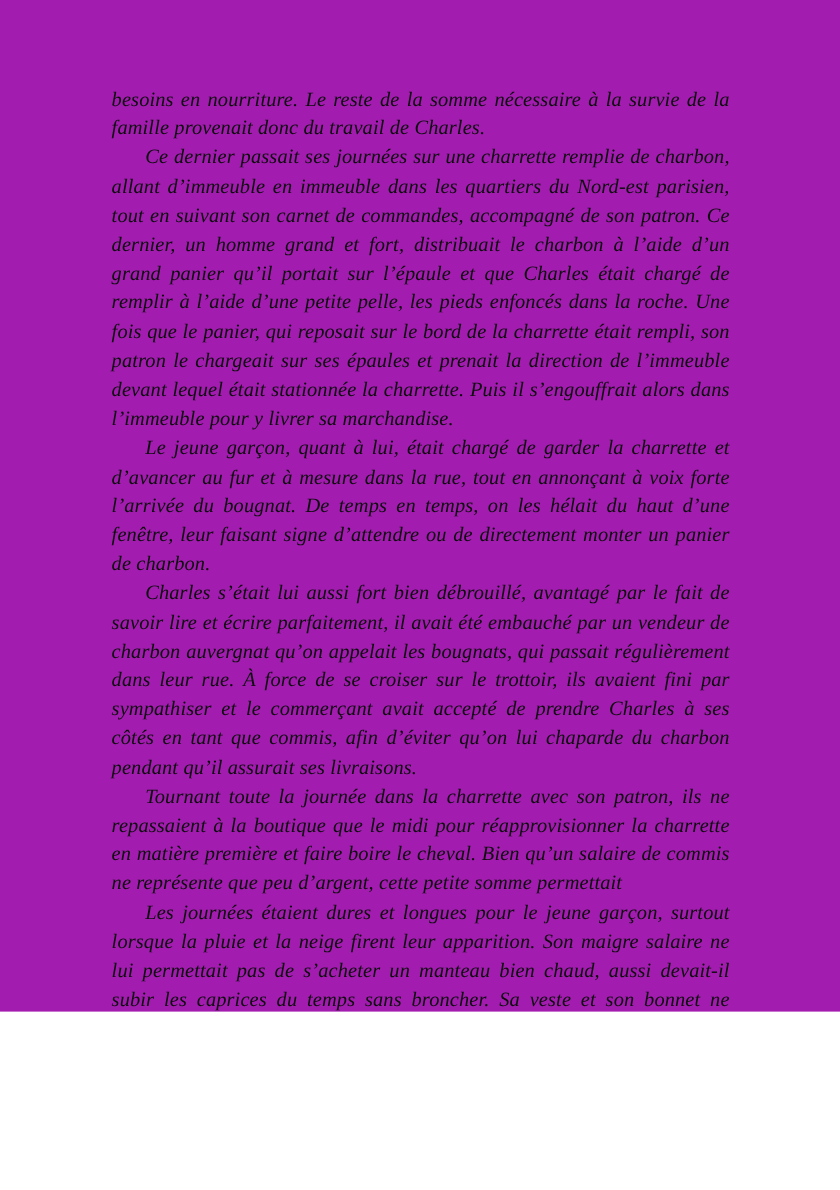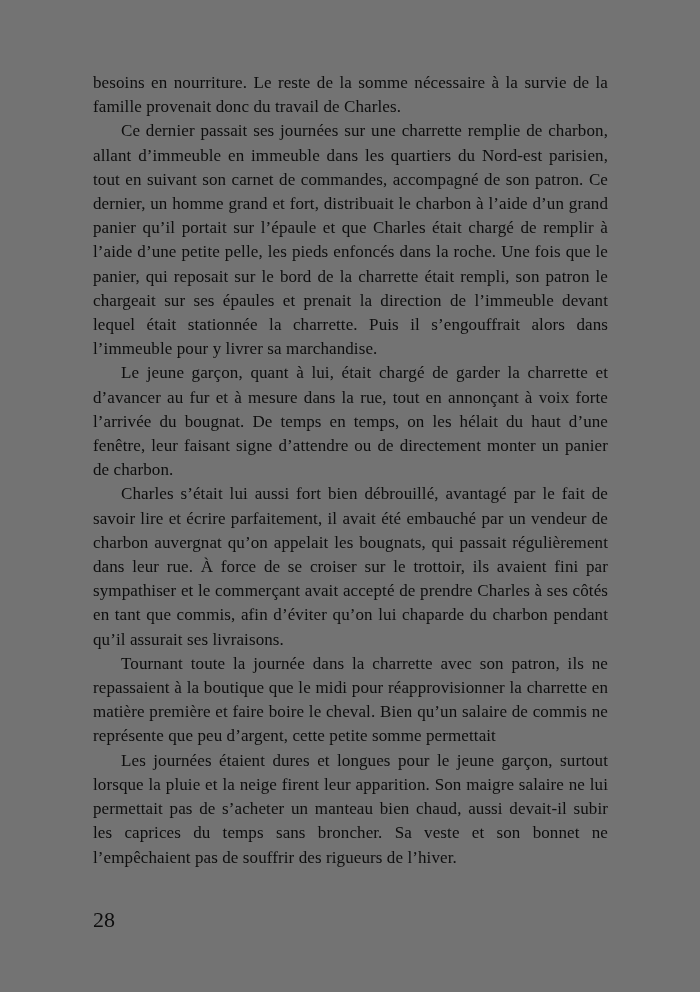--- a/index.html
+++ b/index.html
@@ -10,23 +10,24 @@
     width: 700px;
     height: 992px;
     background: #ffffff;
     font-family: "Liberation Serif", "DejaVu Serif", serif;
     color: #0d0d0d;
     -webkit-font-smoothing: antialiased;
   }
   .page {
     position: relative;
     width: 700px;
-    height: 992px;
-    background: #737373;
+    height: 843px;
+    background: #a21caf;
     overflow: hidden;
+    font-style: italic;
   }
   .text-block {
     position: absolute;
     left: 93px;
     top: 71px;
     width: 515px;
     font-size: 17px;
     line-height: 24.2px;
     text-align: justify;
     letter-spacing: 0.1px;

